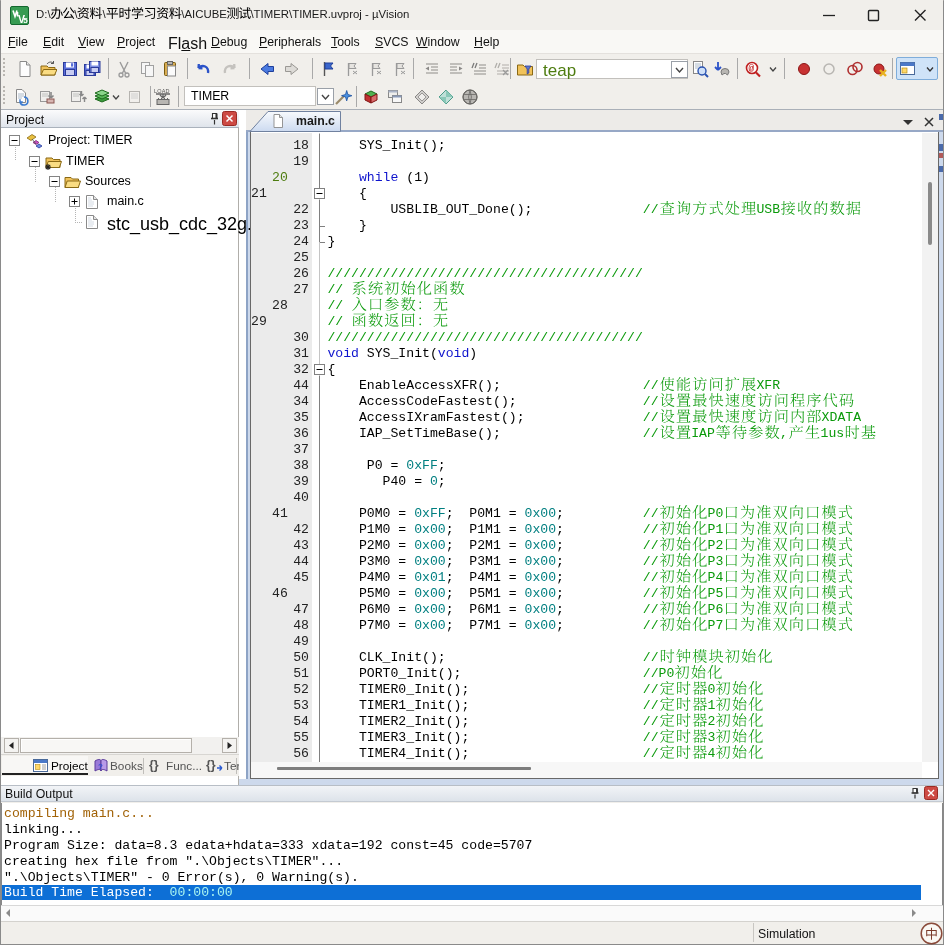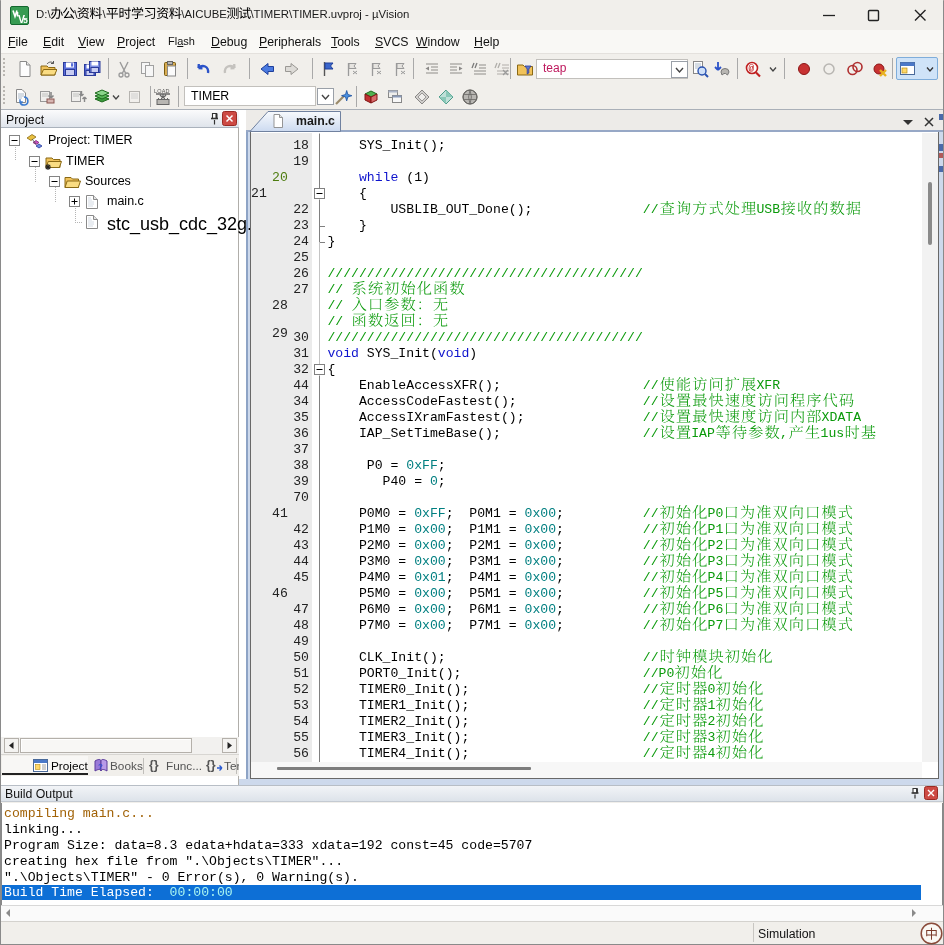--- a/index.html
+++ b/index.html
@@ -39,21 +39,21 @@
 <svg class="abs" style="left:810px;top:0" width="130" height="30" viewBox="0 0 130 30">
 <path d="M13 15.5 H25" stroke="#222" stroke-width="1.3" fill="none"></path>
 <rect x="58.5" y="10.5" width="10" height="10" rx="1" stroke="#222" stroke-width="1.4" fill="none"></rect>
 <path d="M105 10 L115.5 20.5 M115.5 10 L105 20.5" stroke="#222" stroke-width="1.4"></path>
 </svg>
 <div class="abs" style="left:1px;top:30px;width:942px;height:24px;background:#f9f8f5;border-bottom:1px solid #e4e1dd"></div>
 <div class="abs" style="left:8px;top:35px;font-size:12.3px;color:#111"><span style="text-decoration:underline">F</span>ile</div>
 <div class="abs" style="left:43px;top:35px;font-size:12.3px;color:#111"><span style="text-decoration:underline">E</span>dit</div>
 <div class="abs" style="left:78px;top:35px;font-size:12.3px;color:#111"><span style="text-decoration:underline">V</span>iew</div>
 <div class="abs" style="left:117px;top:35px;font-size:12.3px;color:#111"><span style="text-decoration:underline">P</span>roject</div>
-<div class="abs" style="left:168px;top:35px;font-size:11px;color:#111">Fl<span style="text-decoration:underline">a</span>sh</div>
+<div class="abs" style="left:168px;top:35px;font-size:16px;color:#111">Fl<span style="text-decoration:underline">a</span>sh</div>
 <div class="abs" style="left:211px;top:35px;font-size:12.3px;color:#111"><span style="text-decoration:underline">D</span>ebug</div>
 <div class="abs" style="left:259px;top:35px;font-size:12.3px;color:#111"><span style="text-decoration:underline">P</span>eripherals</div>
 <div class="abs" style="left:331px;top:35px;font-size:12.3px;color:#111"><span style="text-decoration:underline">T</span>ools</div>
 <div class="abs" style="left:375px;top:35px;font-size:12.3px;color:#111"><span style="text-decoration:underline">S</span>VCS</div>
 <div class="abs" style="left:416px;top:35px;font-size:12.3px;color:#111"><span style="text-decoration:underline">W</span>indow</div>
 <div class="abs" style="left:474px;top:35px;font-size:12.3px;color:#111"><span style="text-decoration:underline">H</span>elp</div>
 <div class="abs" style="left:1px;top:54px;width:942px;height:56px;background:#f1efeb"></div>
 <div class="abs" style="left:1px;top:109px;width:942px;height:1px;background:#aab0b8"></div>
 <div class="abs" style="left:3px;top:58px;width:2px;height:20px;background-image:repeating-linear-gradient(#b9b6b1 0 2px,transparent 2px 4px)"></div>
 <div class="abs" style="left:3px;top:86px;width:2px;height:20px;background-image:repeating-linear-gradient(#b9b6b1 0 2px,transparent 2px 4px)"></div>
@@ -152,21 +152,21 @@
 <svg class="abs" style="left:493px;top:60px" width="18" height="18" viewBox="0 0 18 18">
     <path d="M4 3 L2 8 M7 3 L5 8" stroke="#b0aeaa" stroke-width="1.3"></path>
     <path d="M9 5 H16 M9 8 H16 M4 11 H16 M4 14 H16" stroke="#c6c4c0" stroke-width="1.5"></path>
     <path d="M10 10 l5 5 m0 -5 l-5 5" stroke="#9a9a9a" stroke-width="1.2"></path>
   </svg>
 <svg class="abs" style="left:516px;top:60px" width="18" height="18" viewBox="0 0 18 18">
     <path d="M1.5 5 H7 L8.5 6.5 H16.5 V15 H1.5 Z" fill="#f0c25a" stroke="#8a6914"></path>
     <path d="M9 6 l6 0 l-2.2 3 l0 4 l-1.6 1 l0 -5 Z" fill="#607ad0" stroke="#2a3a9a" stroke-width="0.8"></path>
   </svg>
 <div class="abs" style="left:536px;top:59px;width:152px;height:20px;background:#fff;border:1px solid #c2c0bc"></div>
-<div class="abs" style="left:543px;top:61px;font-size:12px;color:#be185d">teap</div>
+<div class="abs" style="left:543px;top:61px;font-size:17px;color:#4d7c0f">teap</div>
 <svg class="abs" style="left:671px;top:61px" width="17" height="17" viewBox="0 0 17 17">
     <rect x="0.5" y="0.5" width="16" height="16" fill="#fff" stroke="#9aa0a8"></rect>
     <path d="M5 7 L8.5 11 L12 7" stroke="#444" stroke-width="1.4" fill="none"></path>
   </svg>
 <svg class="abs" style="left:691px;top:60px" width="18" height="18" viewBox="0 0 18 18">
     <rect x="2.5" y="1.5" width="9" height="12" fill="#fdfdfd" stroke="#888"></rect>
     <path d="M4 4 H10 M4 6 H10 M4 8 H8" stroke="#9ab" stroke-width="0.8"></path>
     <circle cx="11" cy="11" r="4" stroke="#2a52b0" fill="#cfe0f8" stroke-width="1.4"></circle>
     <path d="M14 14 L17 17" stroke="#2a52b0" stroke-width="2"></path>
   </svg>
@@ -405,32 +405,32 @@
 <div class="abs mono" style="left:251px;top:154px;width:58px;text-align:right;color:#222">19</div>
 <div class="abs mono" style="left:251px;top:170px;width:58px;text-align:center;color:#4d7c0f">20</div>
 <div class="abs mono" style="left:251px;top:186px;width:58px;text-align:left;color:#222">21</div>
 <div class="abs mono" style="left:251px;top:202px;width:58px;text-align:right;color:#222">22</div>
 <div class="abs mono" style="left:251px;top:218px;width:58px;text-align:right;color:#222">23</div>
 <div class="abs mono" style="left:251px;top:234px;width:58px;text-align:right;color:#222">24</div>
 <div class="abs mono" style="left:251px;top:250px;width:58px;text-align:right;color:#222">25</div>
 <div class="abs mono" style="left:251px;top:266px;width:58px;text-align:right;color:#222">26</div>
 <div class="abs mono" style="left:251px;top:282px;width:58px;text-align:right;color:#222">27</div>
 <div class="abs mono" style="left:251px;top:298px;width:58px;text-align:center;color:#222">28</div>
-<div class="abs mono" style="left:251px;top:326px;width:58px;text-align:center;color:#222">29</div>
+<div class="abs mono" style="left:251px;top:314px;width:58px;text-align:left;color:#222">29</div>
 <div class="abs mono" style="left:251px;top:330px;width:58px;text-align:right;color:#222">30</div>
 <div class="abs mono" style="left:251px;top:346px;width:58px;text-align:right;color:#222">31</div>
 <div class="abs mono" style="left:251px;top:362px;width:58px;text-align:right;color:#222">32</div>
 <div class="abs mono" style="left:251px;top:378px;width:58px;text-align:right;color:#222">44</div>
 <div class="abs mono" style="left:251px;top:394px;width:58px;text-align:right;color:#222">34</div>
 <div class="abs mono" style="left:251px;top:410px;width:58px;text-align:right;color:#222">35</div>
 <div class="abs mono" style="left:251px;top:426px;width:58px;text-align:right;color:#222">36</div>
 <div class="abs mono" style="left:251px;top:442px;width:58px;text-align:right;color:#222">37</div>
 <div class="abs mono" style="left:251px;top:458px;width:58px;text-align:right;color:#222">38</div>
 <div class="abs mono" style="left:251px;top:474px;width:58px;text-align:right;color:#222">39</div>
-<div class="abs mono" style="left:251px;top:490px;width:58px;text-align:right;color:#222">70</div>
+<div class="abs mono" style="left:251px;top:490px;width:58px;text-align:right;color:#222">40</div>
 <div class="abs mono" style="left:251px;top:506px;width:58px;text-align:center;color:#222">41</div>
 <div class="abs mono" style="left:251px;top:522px;width:58px;text-align:right;color:#222">42</div>
 <div class="abs mono" style="left:251px;top:538px;width:58px;text-align:right;color:#222">43</div>
 <div class="abs mono" style="left:251px;top:554px;width:58px;text-align:right;color:#222">44</div>
 <div class="abs mono" style="left:251px;top:570px;width:58px;text-align:right;color:#222">45</div>
 <div class="abs mono" style="left:251px;top:586px;width:58px;text-align:center;color:#222">46</div>
 <div class="abs mono" style="left:251px;top:602px;width:58px;text-align:right;color:#222">47</div>
 <div class="abs mono" style="left:251px;top:618px;width:58px;text-align:right;color:#222">48</div>
 <div class="abs mono" style="left:251px;top:634px;width:58px;text-align:right;color:#222">49</div>
 <div class="abs mono" style="left:251px;top:650px;width:58px;text-align:right;color:#222">50</div>

